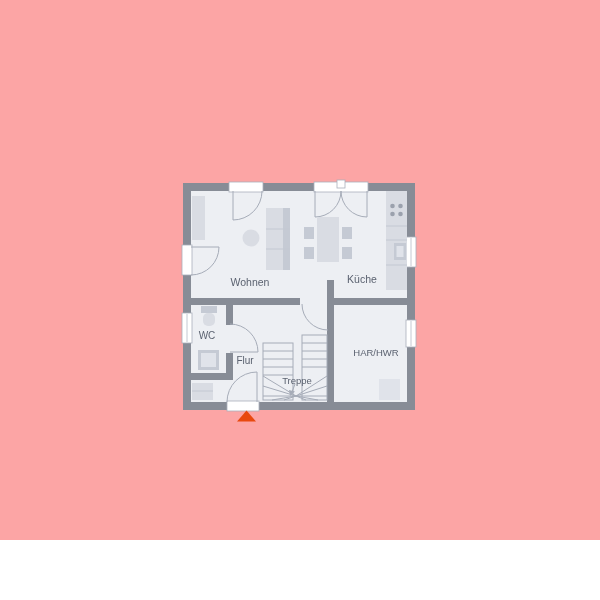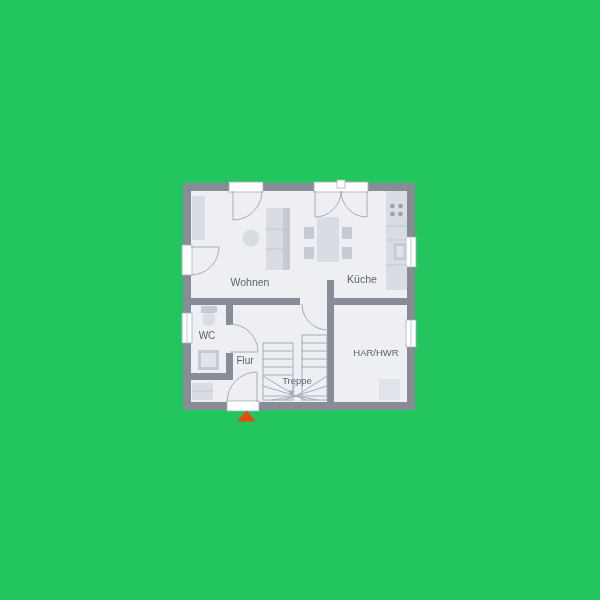--- a/index.html
+++ b/index.html
@@ -1,16 +1,16 @@
 <!DOCTYPE html>
 <html><head>
 <meta charset="utf-8">
 <style>
   html,body{margin:0;padding:0;background:#ffffff;}
-  .canvas{position:relative;width:600px;height:600px;background:#22c55e;overflow:hidden;
+  .canvas{position:relative;width:600px;height:540px;background:#fca5a5;overflow:hidden;
           font-family:"Liberation Sans", sans-serif;}
   svg{display:block;}
   text{font-family:"Liberation Sans", sans-serif;fill:#5b6270;}
   .lbl-lg{font-size:10.5px;}
   .lbl-md{font-size:10px;}
   .lbl-sm{font-size:9.5px;}
   .wall{fill:#878c96;}
   .floor{fill:#edeff3;}
   .opening{fill:#ffffff;stroke:#aab0bb;stroke-width:0.8;}
   .furn-l{fill:#d9dce3;}

